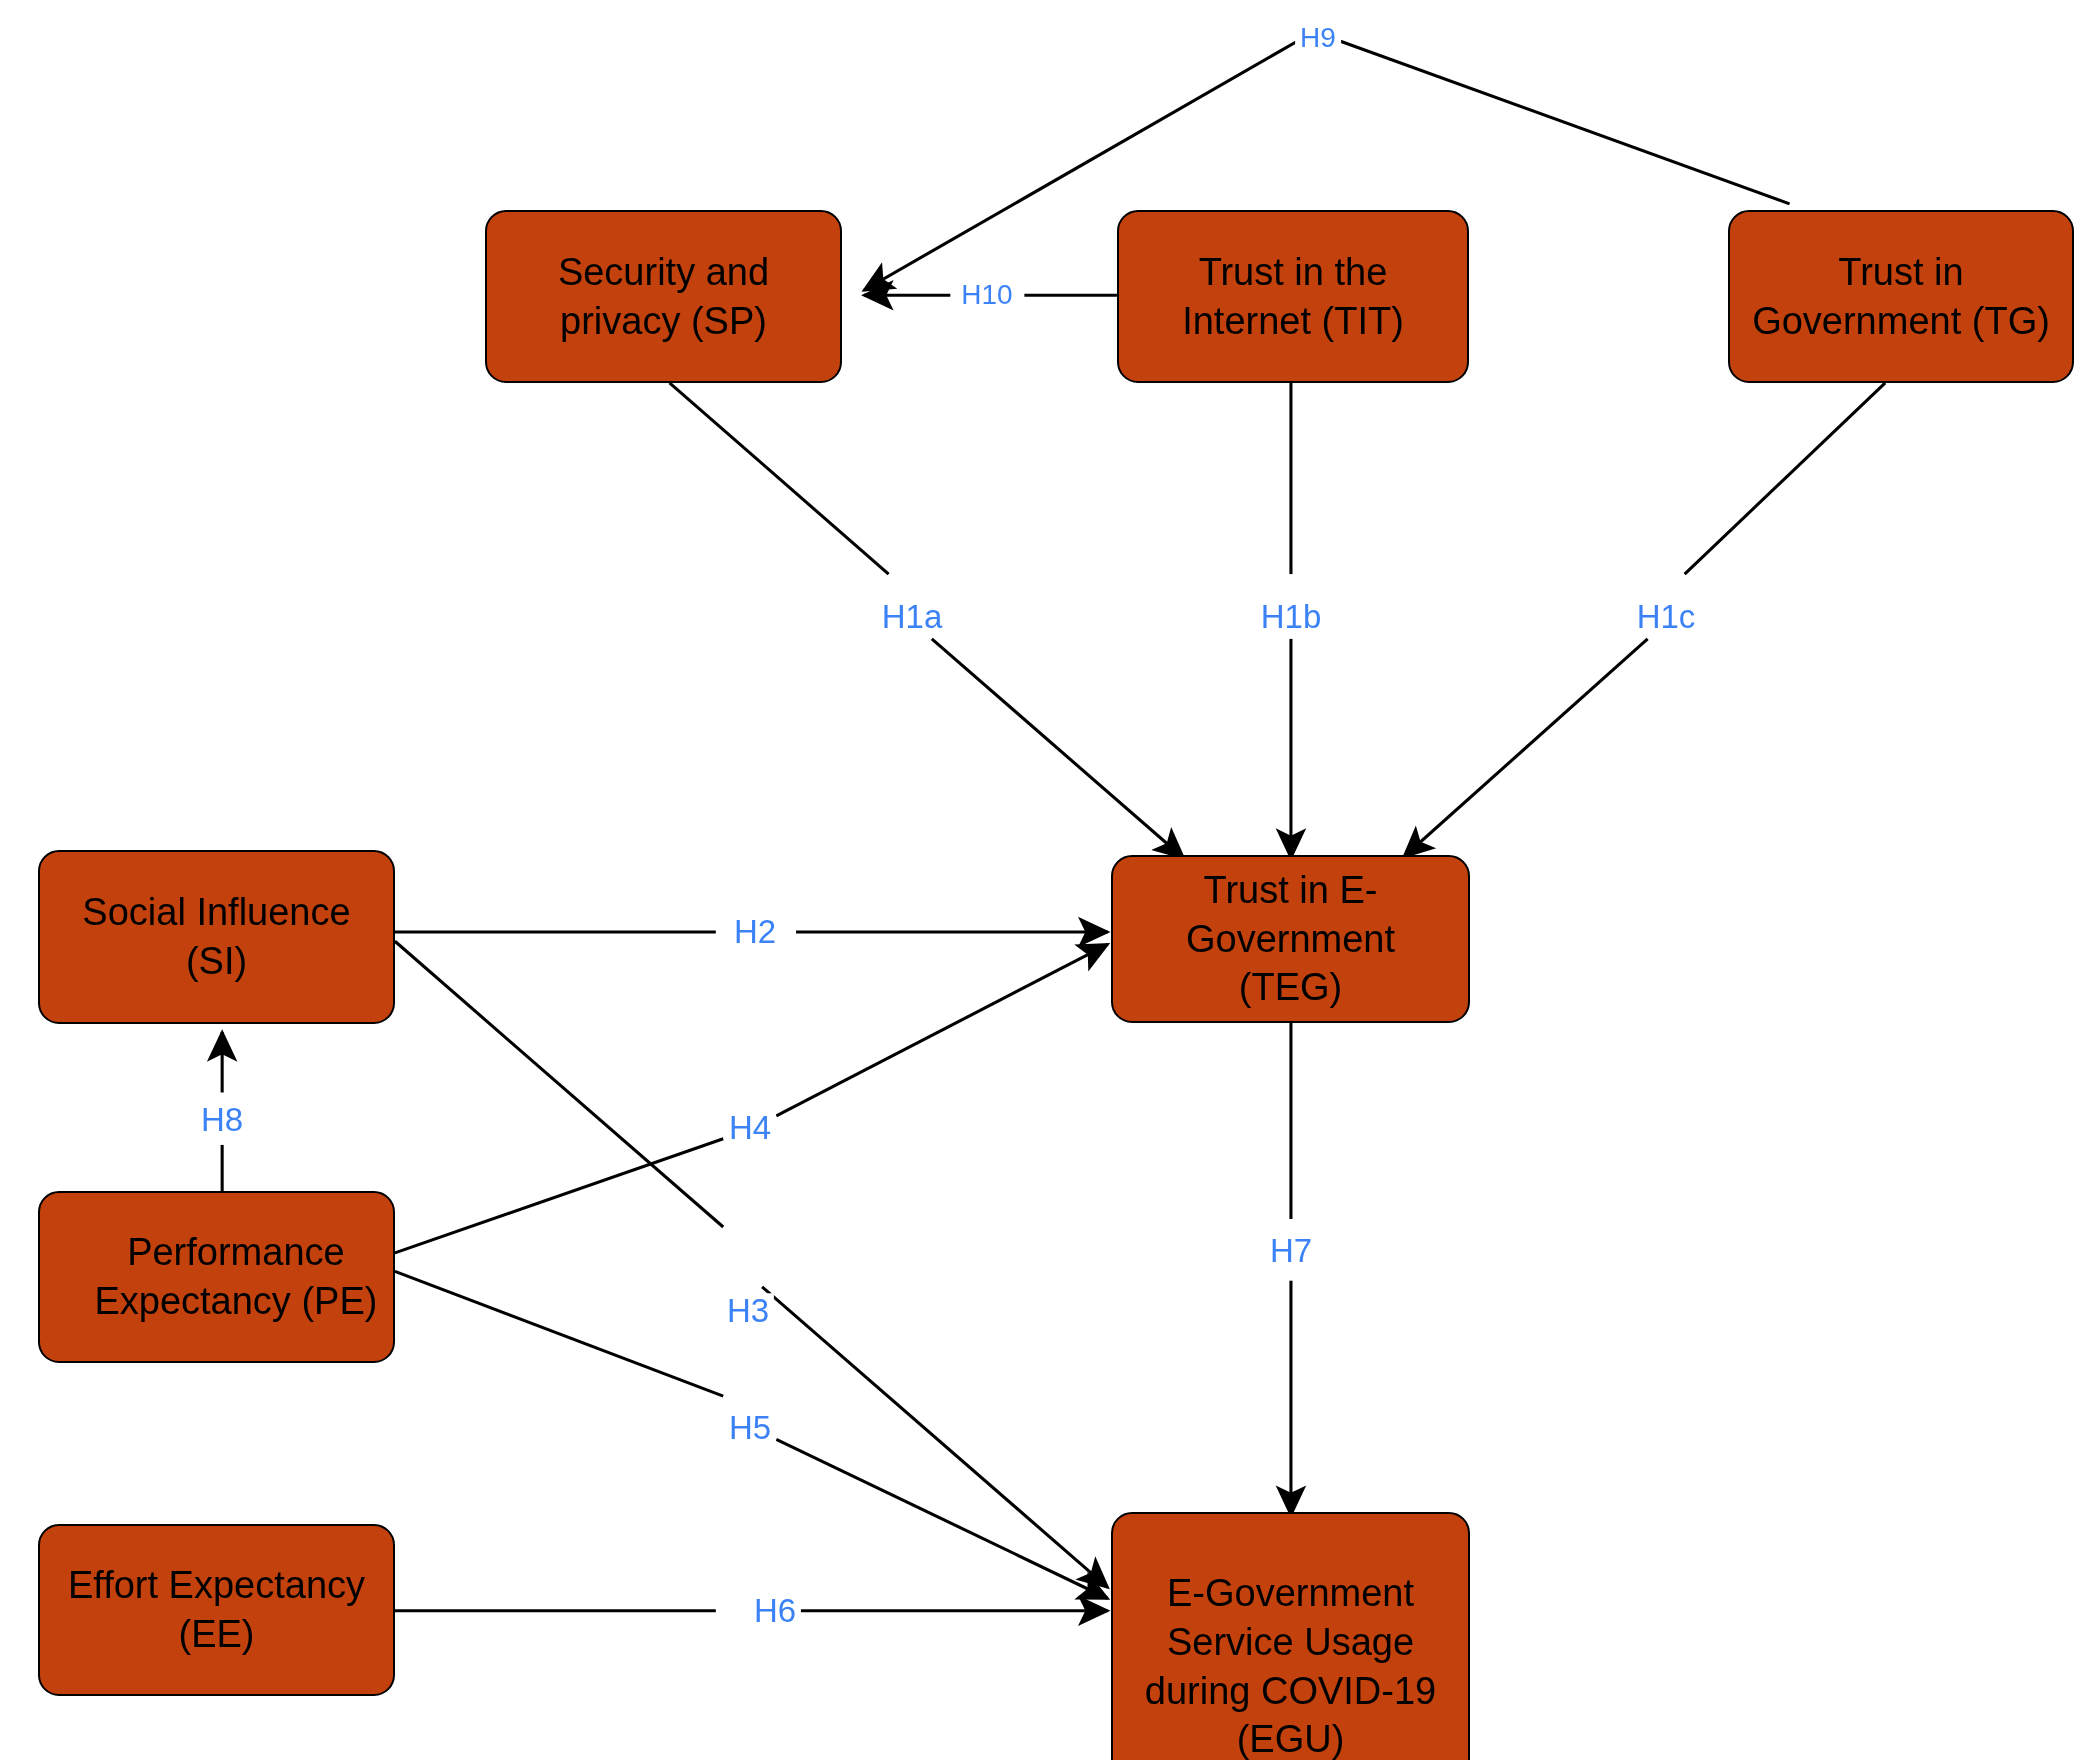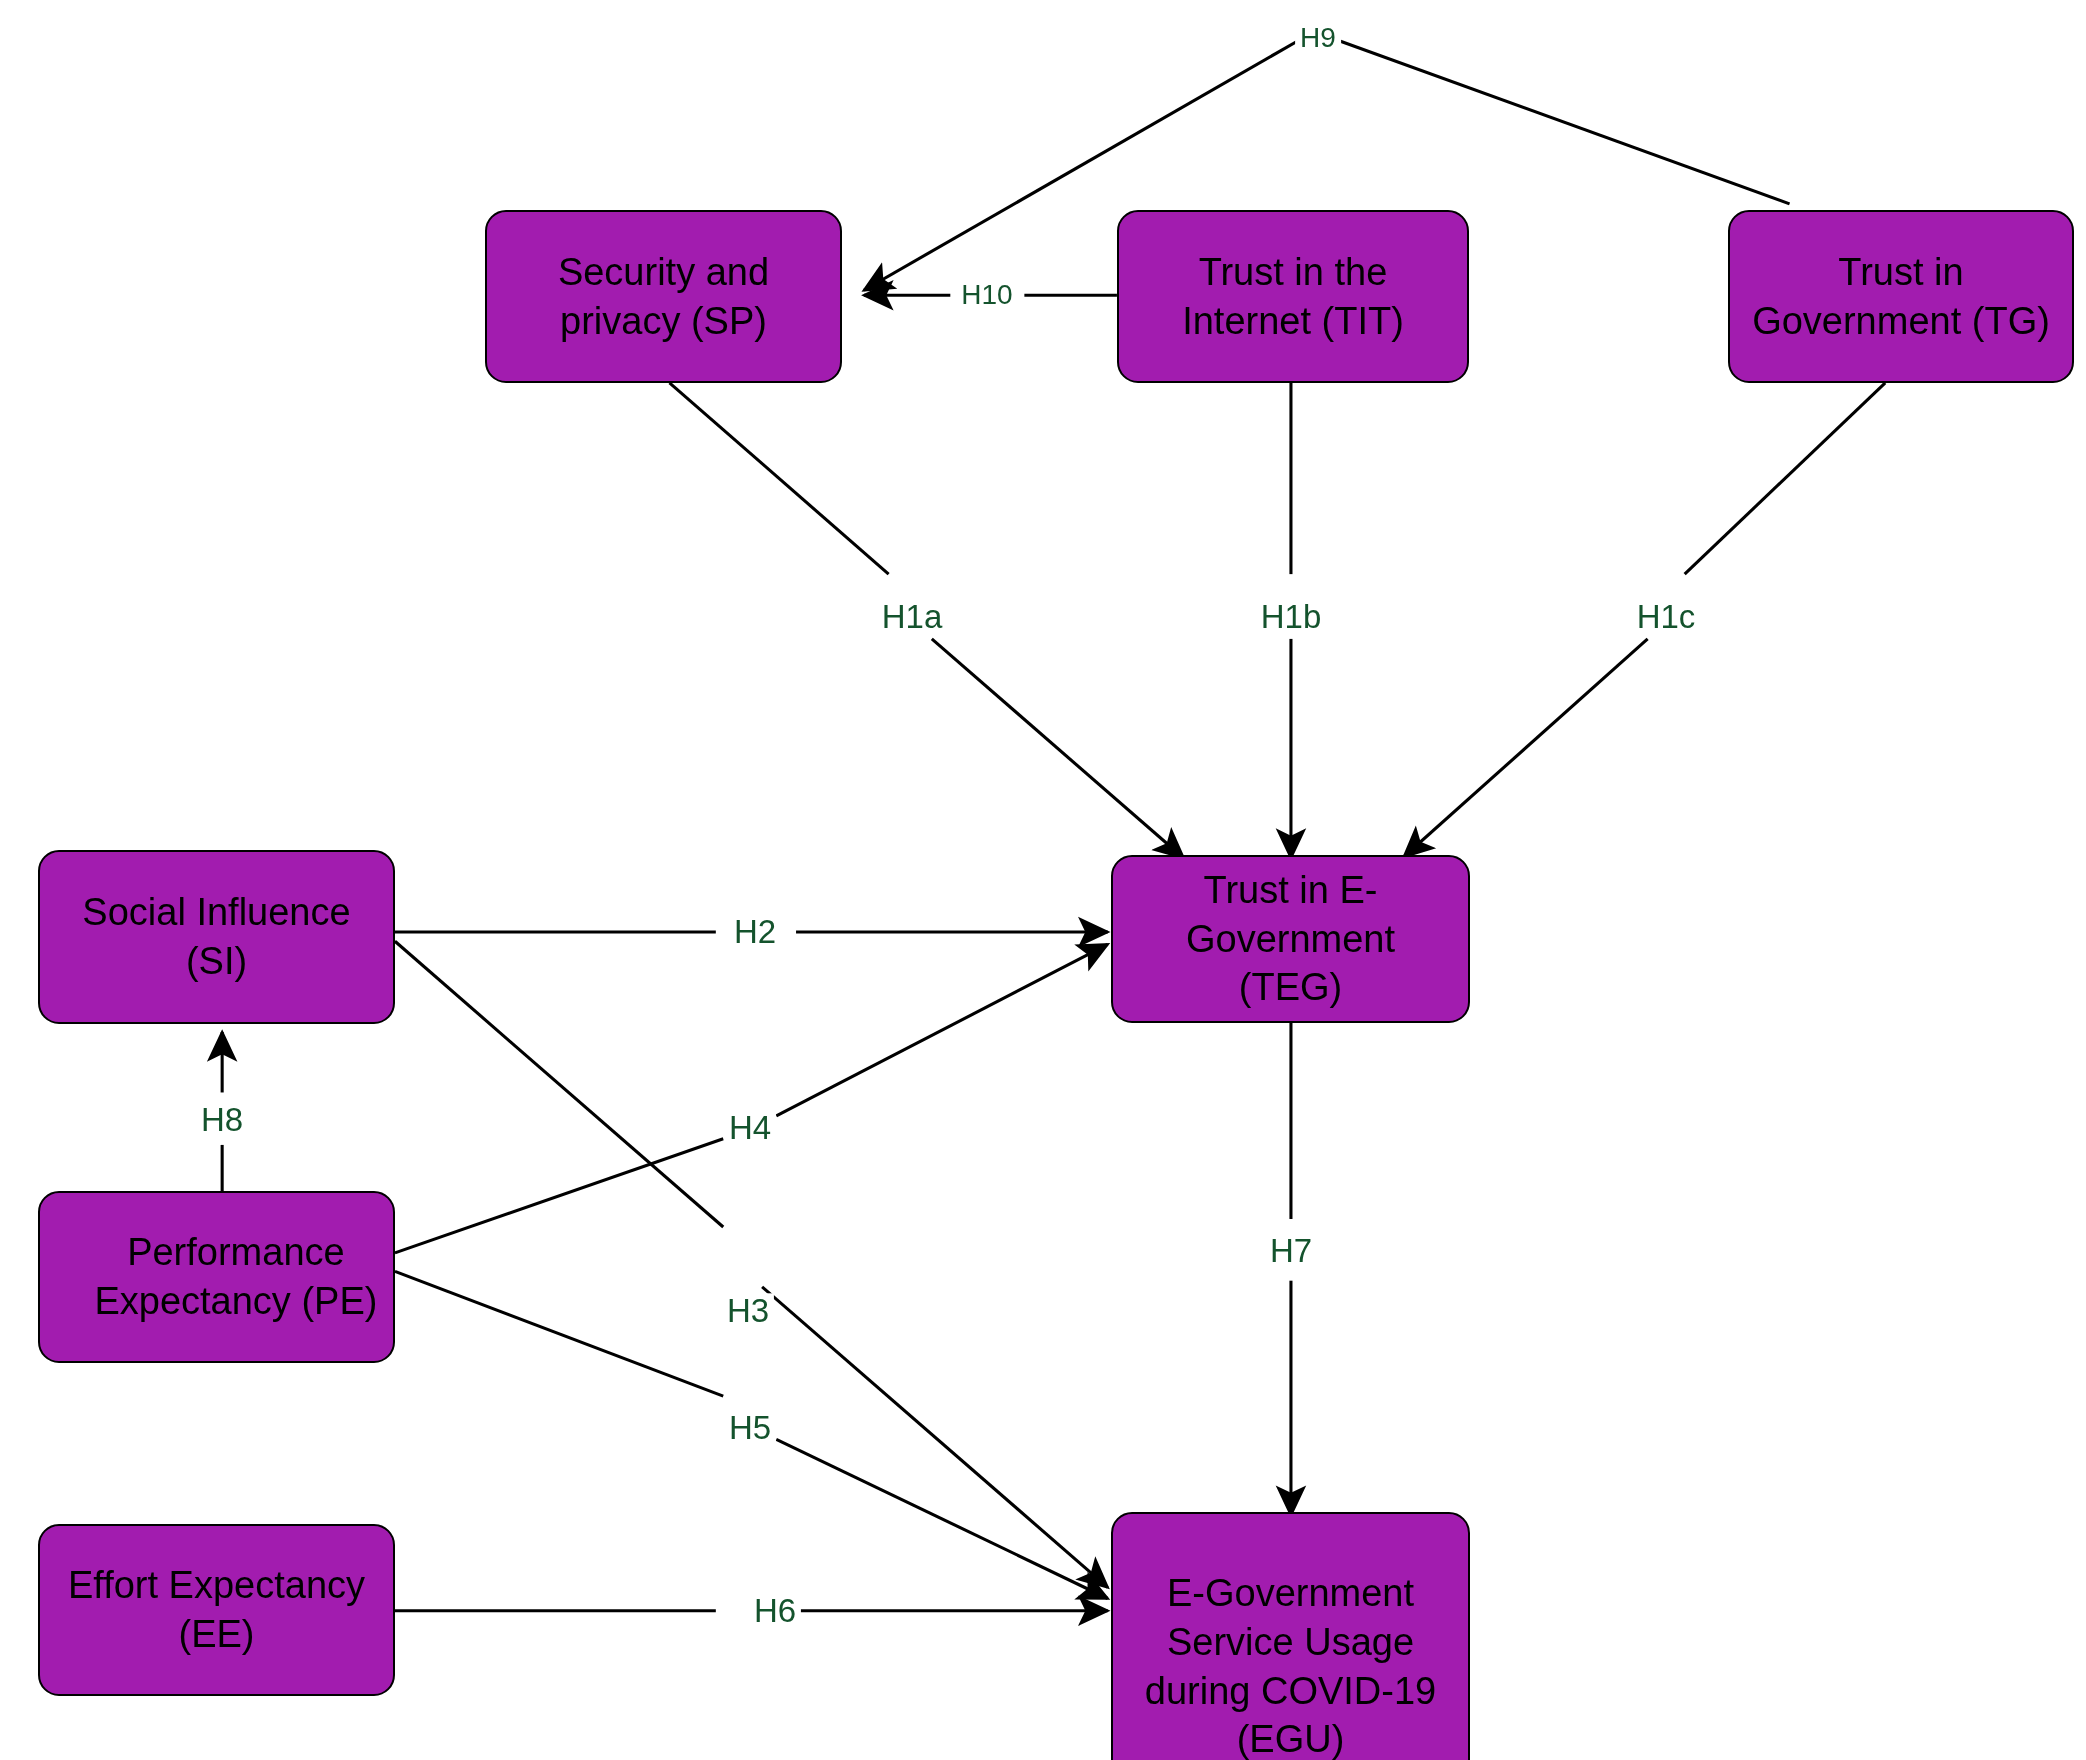--- a/index.html
+++ b/index.html
@@ -22,36 +22,36 @@
     left: 0;
     top: 0;
     width: 2087px;
     height: 1761px;
   }
   .node-box {
     position: absolute;
     box-sizing: border-box;
     border: 2.5px solid #000000;
     border-radius: 21px;
-    background: #a21caf;
+    background: #c2410c;
     display: flex;
     align-items: center;
     justify-content: center;
     text-align: center;
     color: #000000;
     font-size: 38px;
     line-height: 1.28;
     font-family: "Liberation Sans", sans-serif;
     white-space: pre-line;
     padding: 3.7px 6.2px;
     z-index: 5;
   }
   .edge-label {
     position: absolute;
-    color: #14532d;
+    color: #3b82f6;
     font-size: 33px;
     line-height: 1;
     font-family: "Liberation Sans", sans-serif;
     background: #ffffff;
     padding: 1.2px 5px;
     white-space: nowrap;
     transform: translate(-50%, -50%);
     z-index: 8;
   }
   .edge-label.small {

